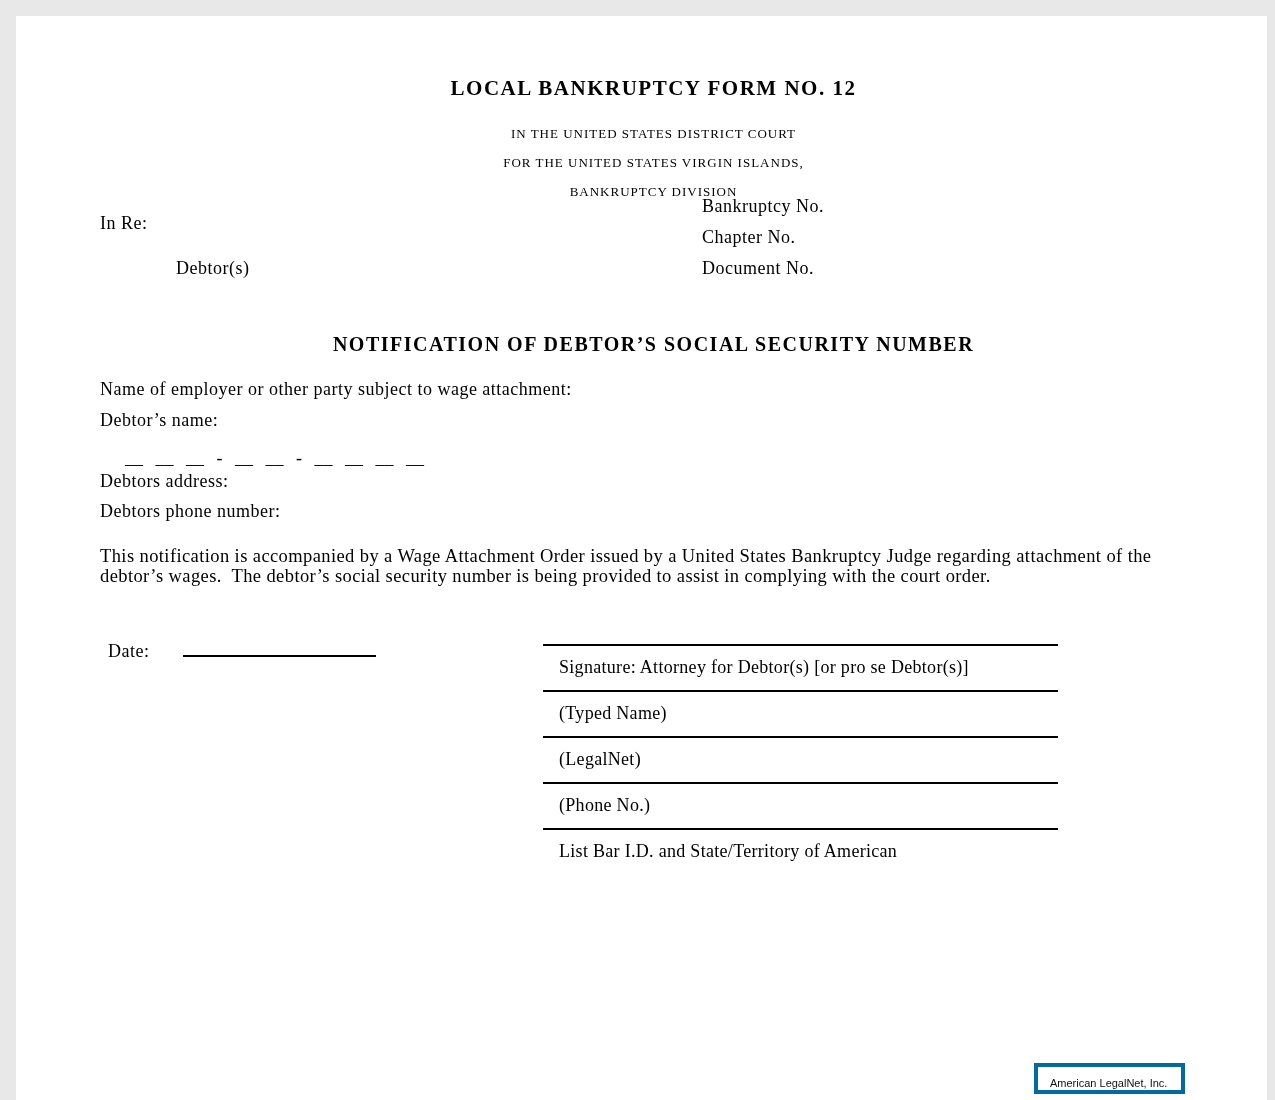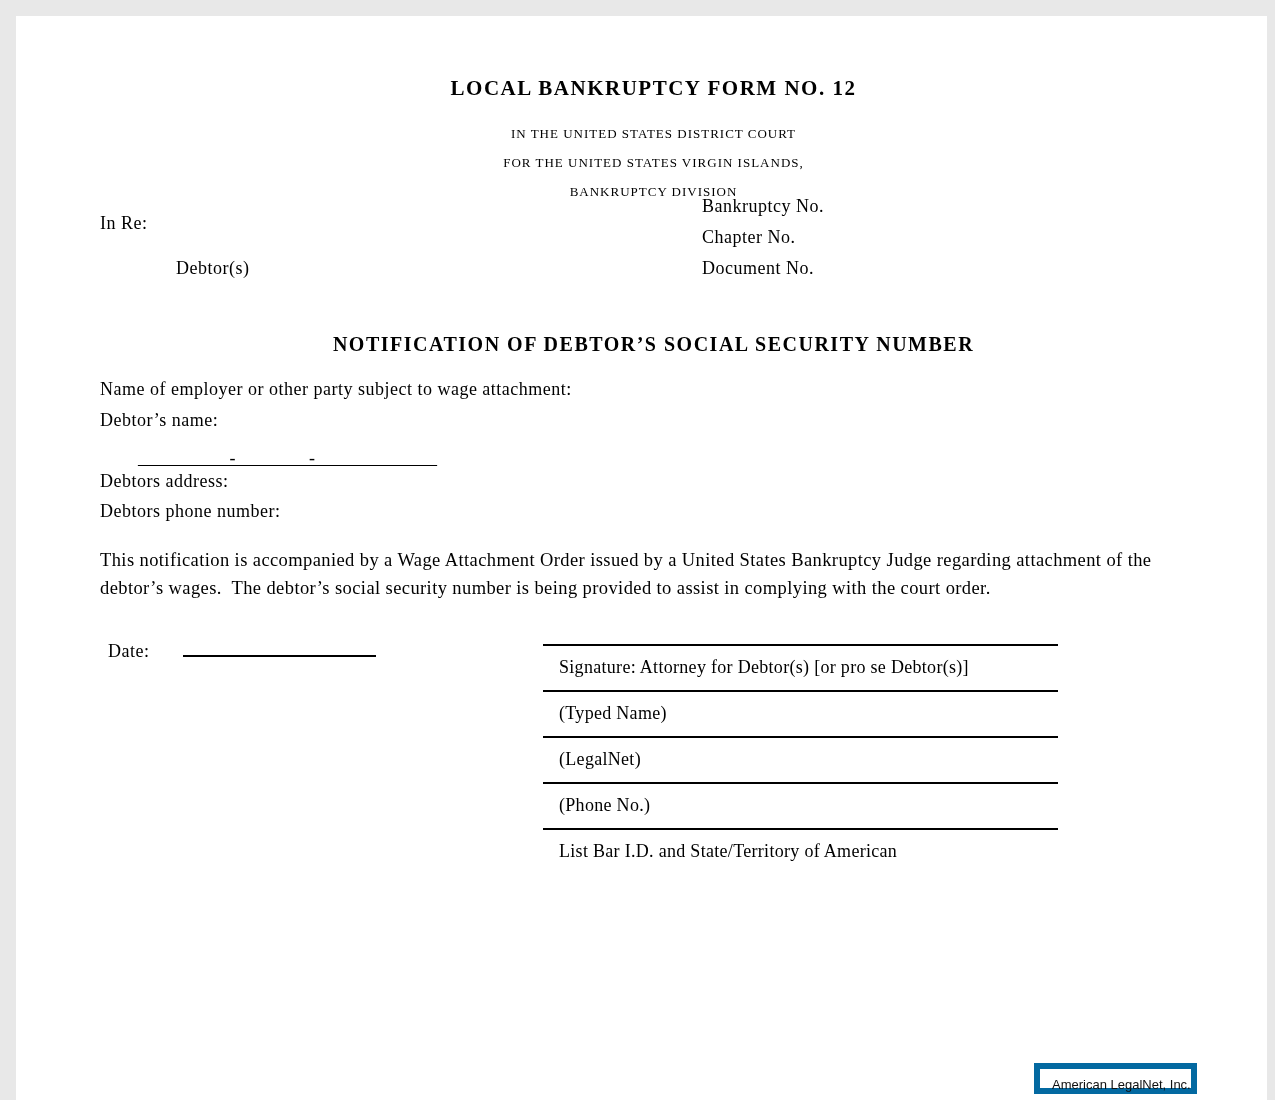--- a/index.html
+++ b/index.html
@@ -42,31 +42,30 @@
     letter-spacing: 1.5px;
   }
 
   
   .field-label { font-size: 18px; letter-spacing: 0.5px; white-space: nowrap; }
   .ssn-row { display: flex; align-items: baseline; }
   .ssn-blanks {
     font-size: 18px;
     letter-spacing: 0px;
     word-spacing: 8px;
-    margin-left: 30px;
+    margin-left: 17px;
     white-space: nowrap;
-    text-decoration: underline;
   }
 
   
   .body-paragraph {
     top: 522px; left: 76px; width: 1110px;
     font-size: 18.5px;
     letter-spacing: 0.4px;
-    line-height: 28px;
+    line-height: 20px;
     white-space: pre-wrap;
   }
 
   
   .date-row { top: 615px; left: 76px; }
   .date-blank {
     display: inline-block;
     width: 193px;
     height: 17px;
     margin-left: 26px;
@@ -81,26 +80,26 @@
     left: 0;
     width: 515px;
     border-top: 2px solid #000;
     padding-top: 3px;
   }
   .sig-label { font-size: 18px; letter-spacing: 0.3px; white-space: nowrap; }
 
   
   .footer-box {
     top: 1047px; left: 1018px;
-    width: 163px; height: 31px;
-    border: 6px solid #0369a1;
+    width: 151px; height: 31px;
+    border: 4px solid #0369a1;
     background: #fff;
     padding: 2px 4px;
     font-family: "Liberation Sans", sans-serif;
-    font-size: 13px;
+    font-size: 11px;
     line-height: 12px;
     color: #111;
     white-space: nowrap;
   }
   .ital { font-style: italic; }
 </style>
 </head>
 <body>
 
 <div class="page">

